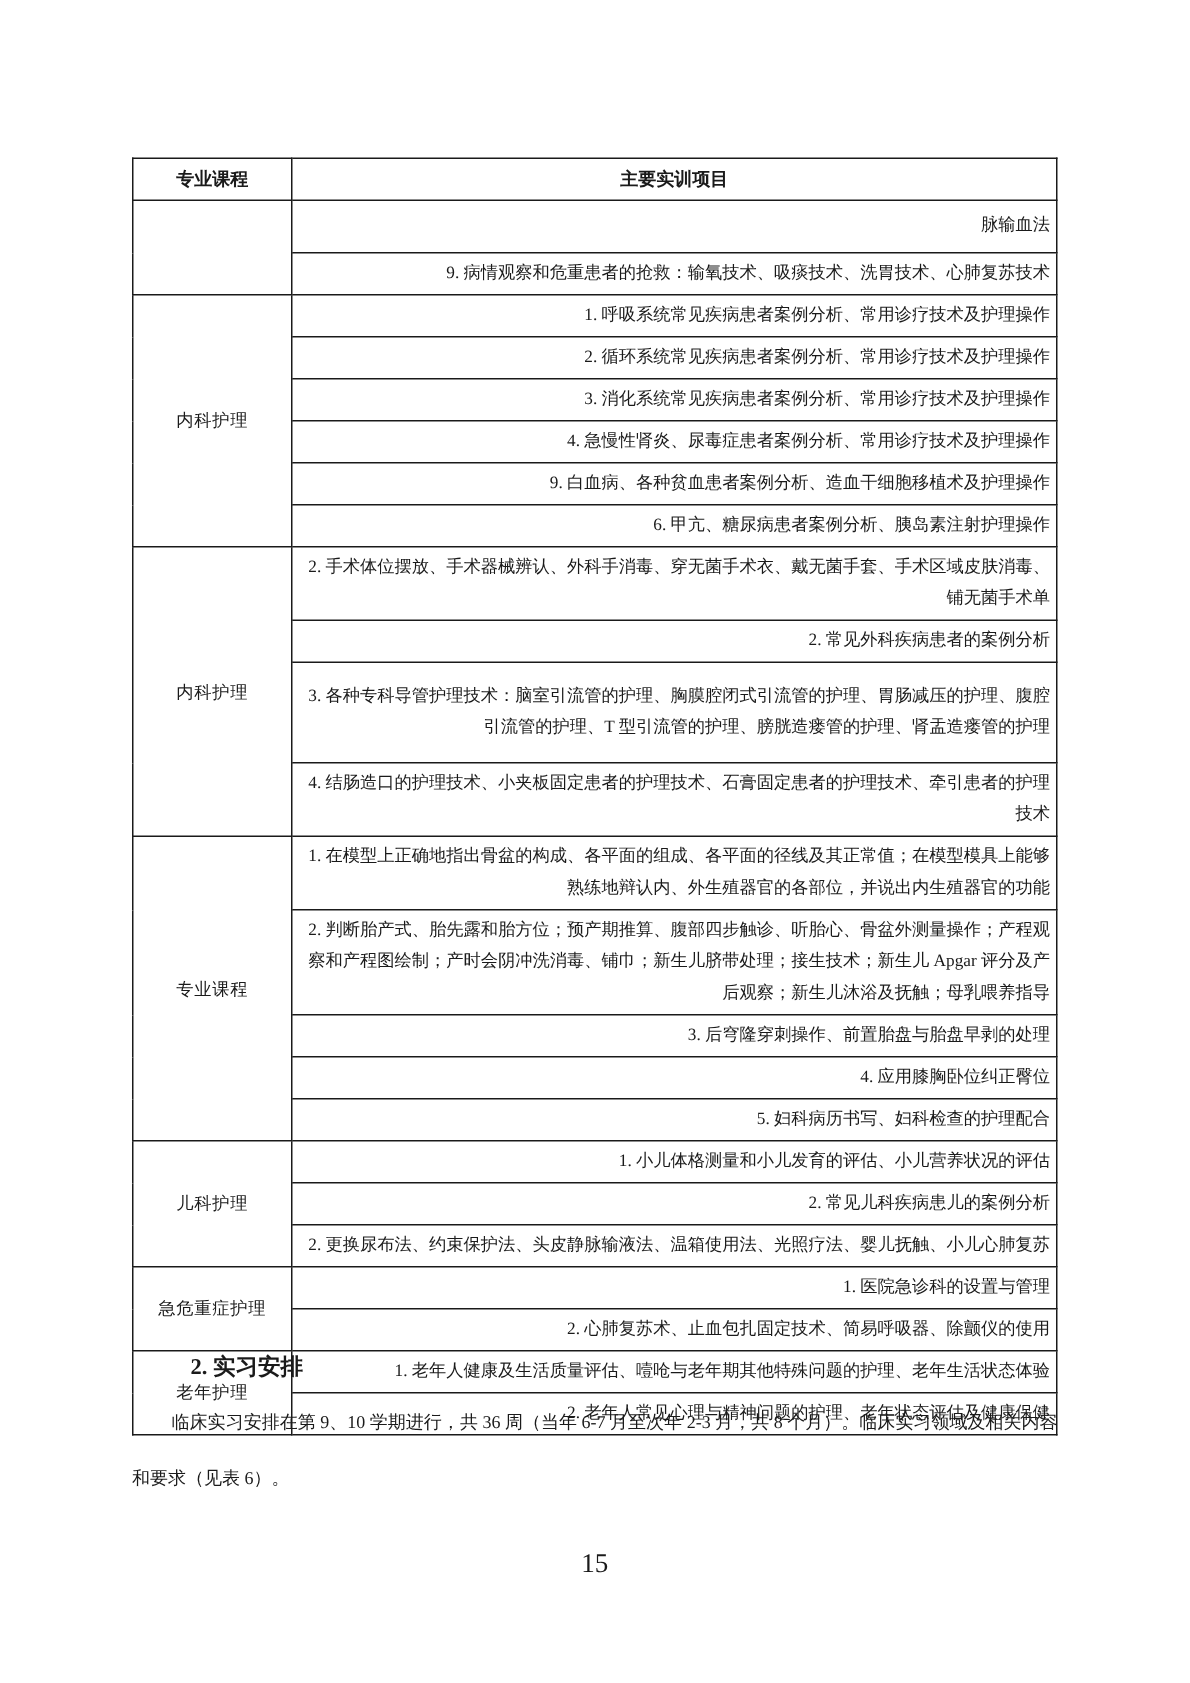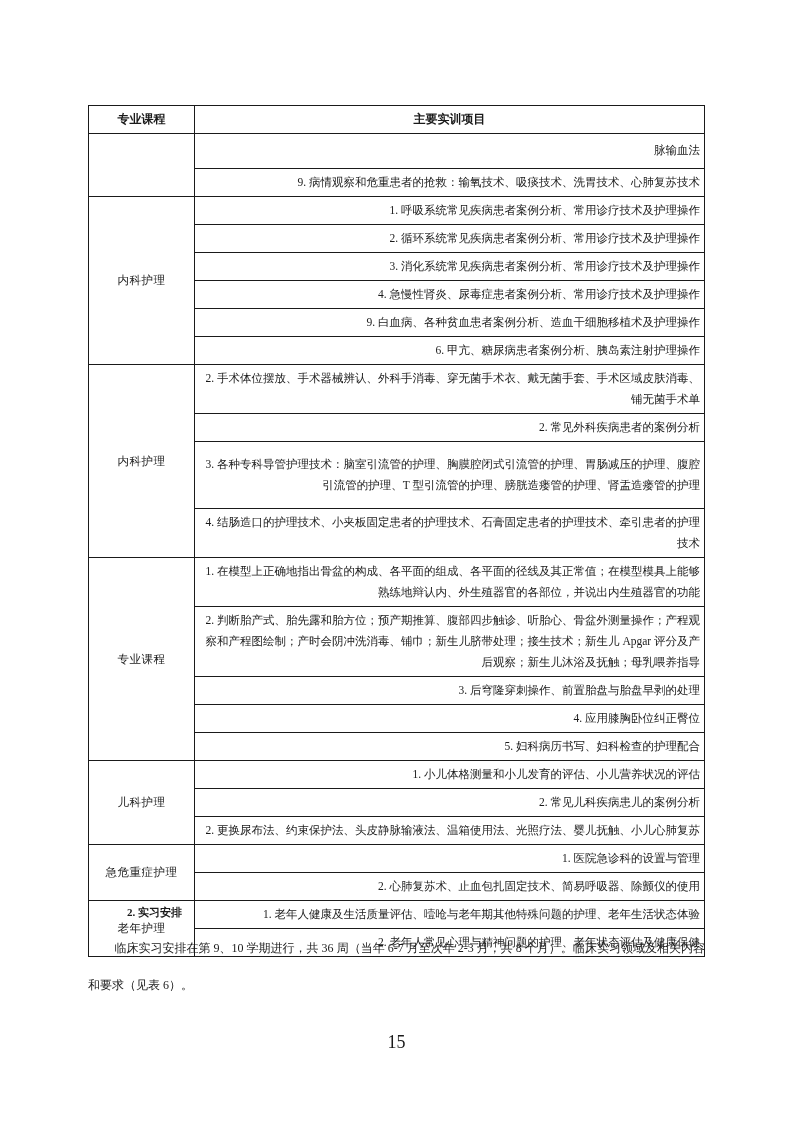--- a/index.html
+++ b/index.html
@@ -56,21 +56,21 @@
     padding-bottom: 7px;
   }
   .section {
     position: absolute;
     left: 88px;
     top: 900px;
     width: 617px;
   }
   .section-heading {
     margin: 0 0 6px 39px;
-    font-size: 11px;
+    font-size: 15px;
     font-weight: bold;
     line-height: 24px;
   }
   .section-paragraph {
     margin: 0;
     font-size: 12px;
     line-height: 37px;
     text-align: justify;
     text-indent: 2.2em;
   }

